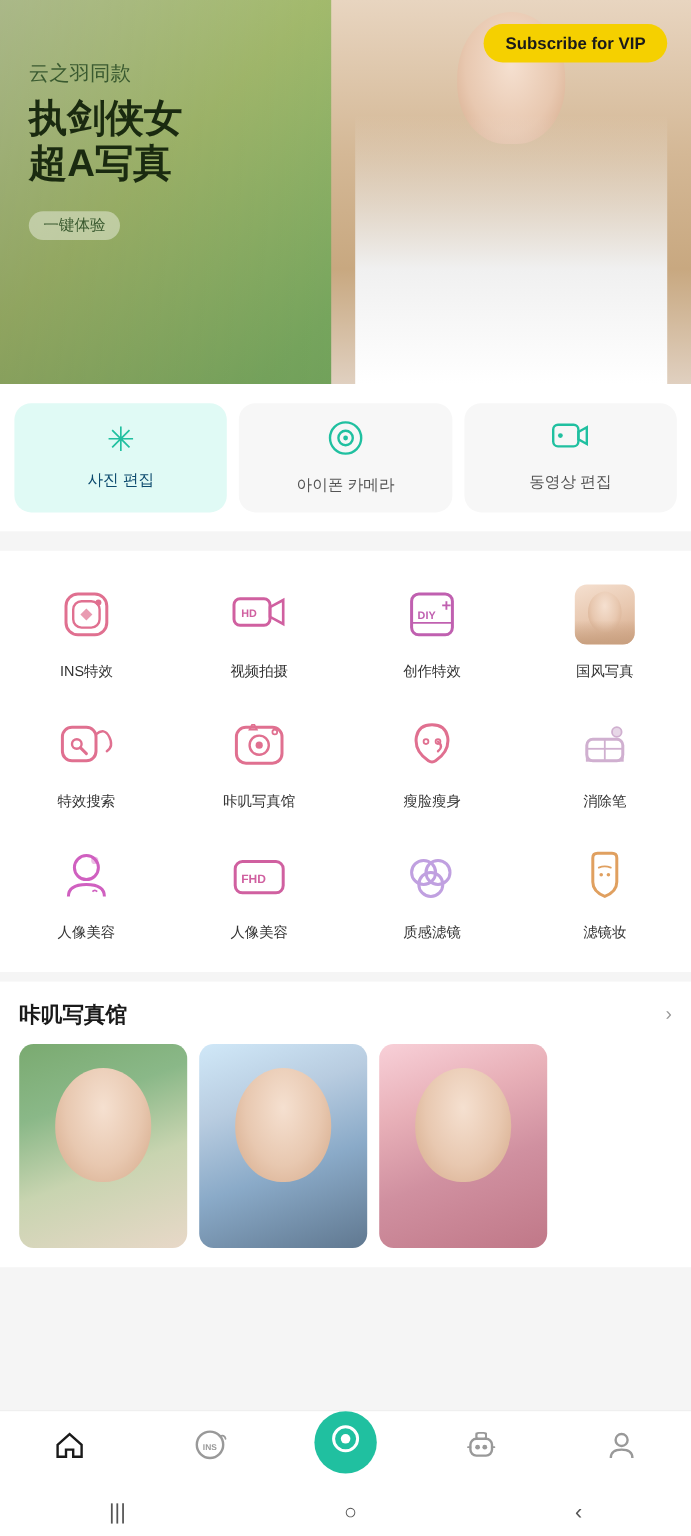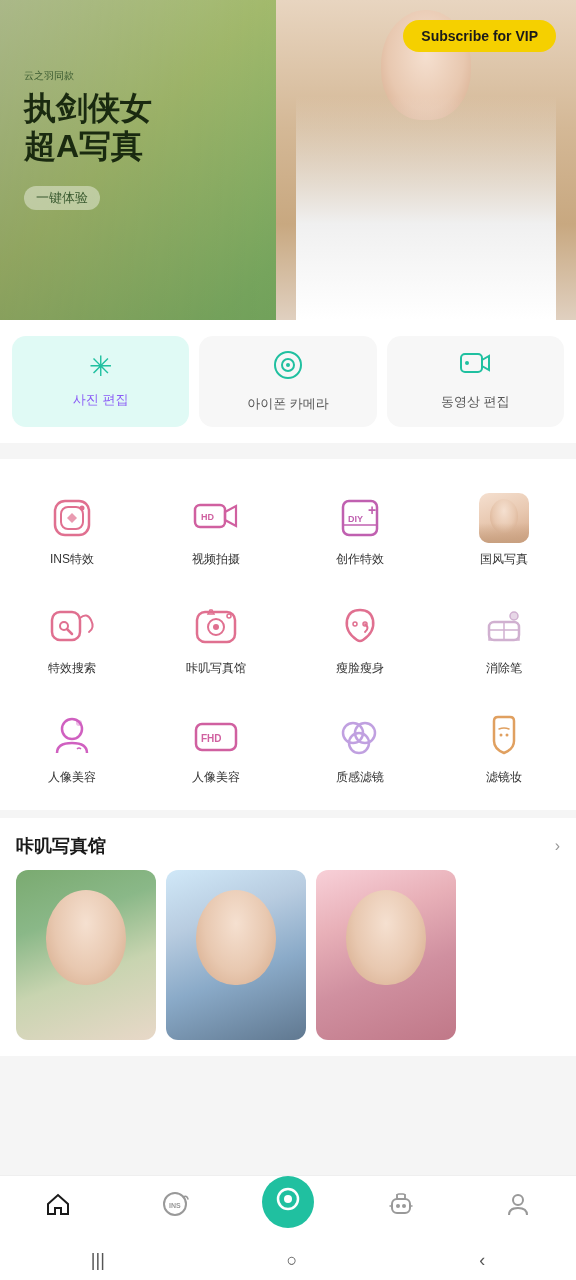--- a/index.html
+++ b/index.html
@@ -56,24 +56,23 @@
       bottom: 0;
       background: linear-gradient(180deg, transparent 30%, #f0f0f0 70%, #ffffff 100%);
     }
     .hero-text-area {
       position: absolute;
       left: 24px;
       top: 50px;
       z-index: 2;
     }
     .hero-sub-title {
-      font-size: 10px;
+      font-size: 17px;
       color: #3a5a30;
       margin-bottom: 6px;
-      margin-top: 19px;
     }
     .hero-main-title {
       font-size: 32px;
       font-weight: 700;
       color: #1a2a10;
       line-height: 1.2;
       margin-bottom: 20px;
     }
     .hero-cta-small {
       font-size: 13px;
@@ -125,21 +124,21 @@
       background: #f7f7f7;
     }
     .quick-btn-icon {
       font-size: 28px;
     }
     .quick-btn-label {
       font-size: 13px;
       font-weight: 500;
     }
     .quick-btn.active .quick-btn-label {
-      color: #8b5cf6;
+      color: #0c4a6e;
     }
     .quick-btn.inactive .quick-btn-label {
       color: #555;
     }
 
     
     .feature-section {
       background: #fff;
       margin-top: 8px;
       padding: 16px 0 8px;
@@ -153,21 +152,21 @@
       display: flex;
       flex-direction: column;
       align-items: center;
       padding: 12px 4px 16px;
       cursor: pointer;
     }
     .feature-icon-wrap {
       width: 56px;
       height: 56px;
       display: flex;
-      align-items: flex-end;
+      align-items: flex-start;
       justify-content: center;
       margin-bottom: 8px;
     }
     .feature-label {
       font-size: 12px;
       color: #333;
     }
 
     
     .section-divider {

